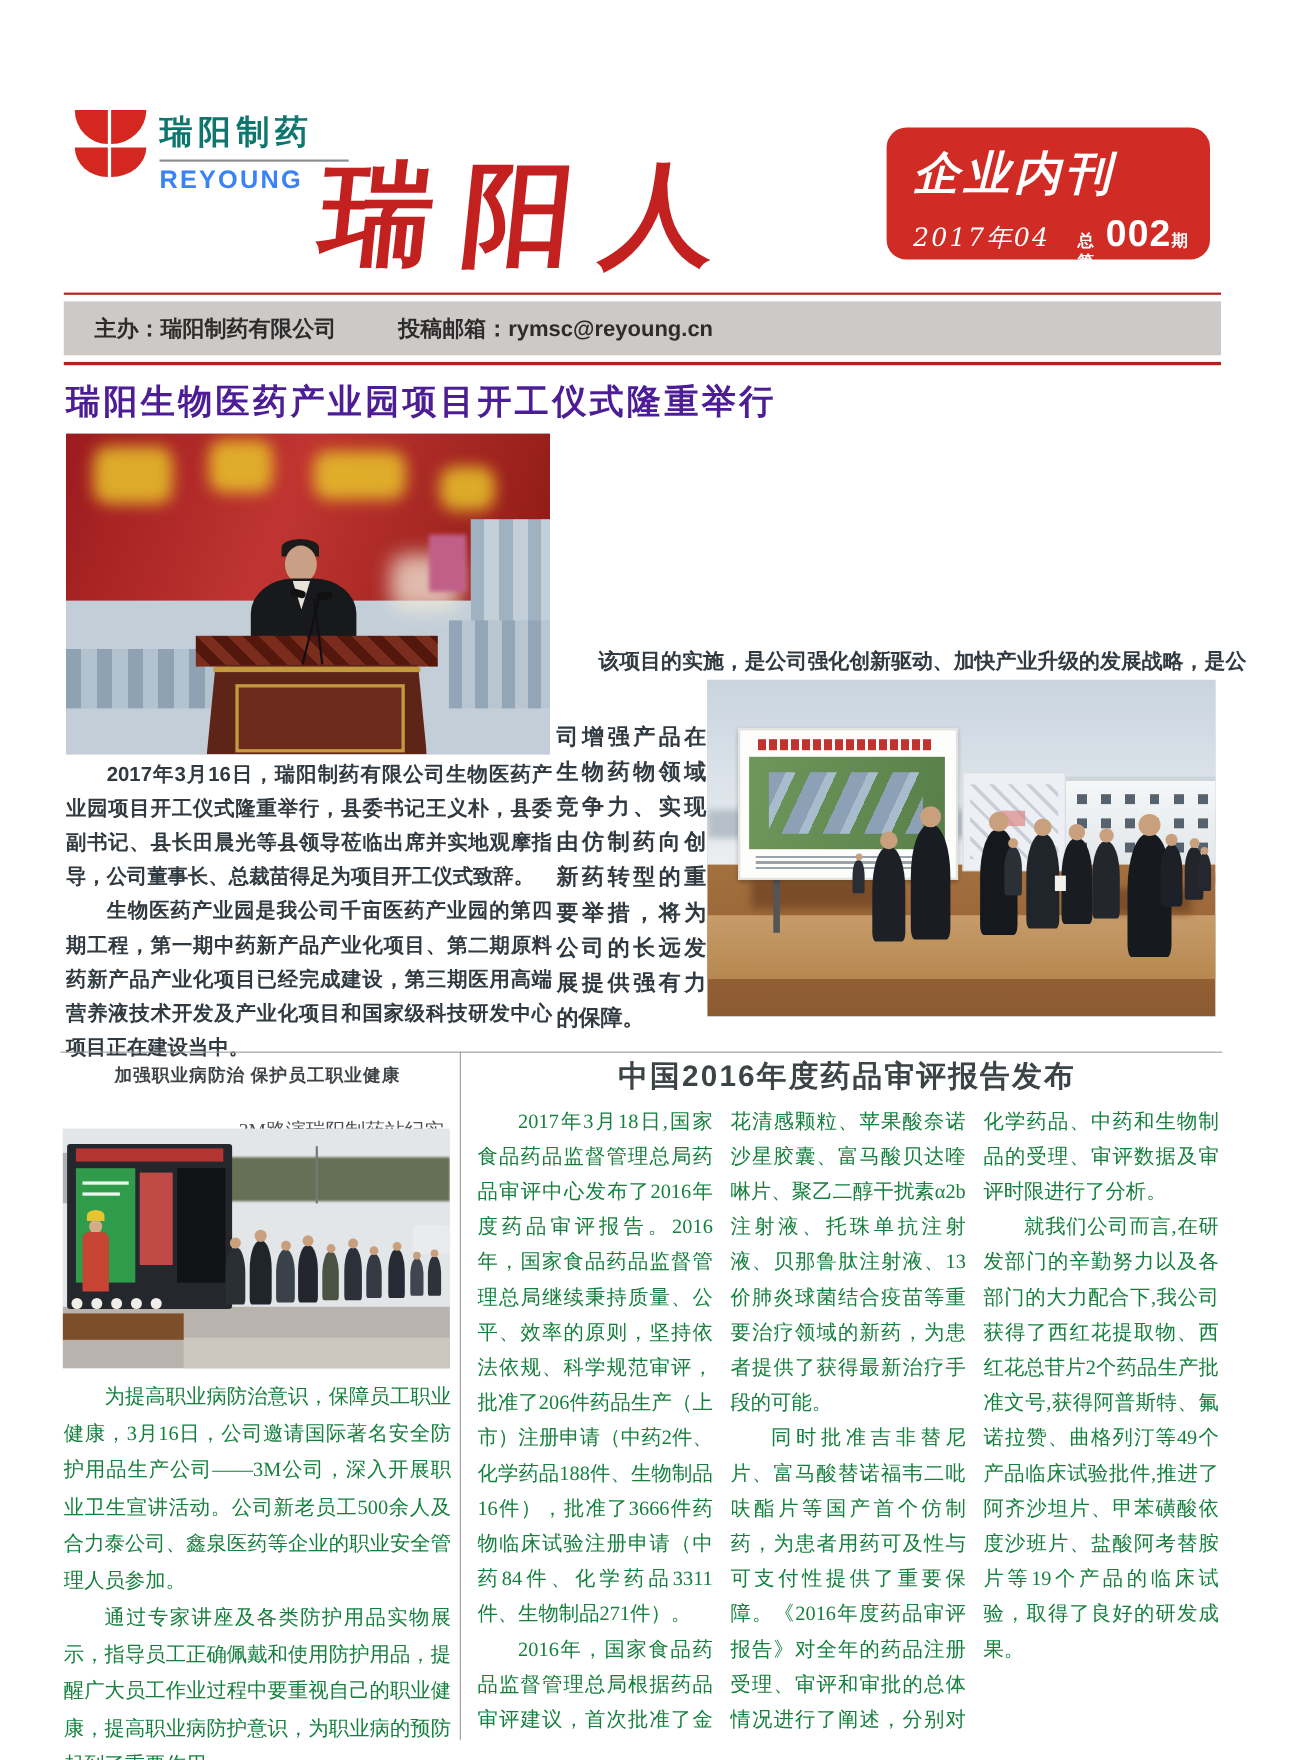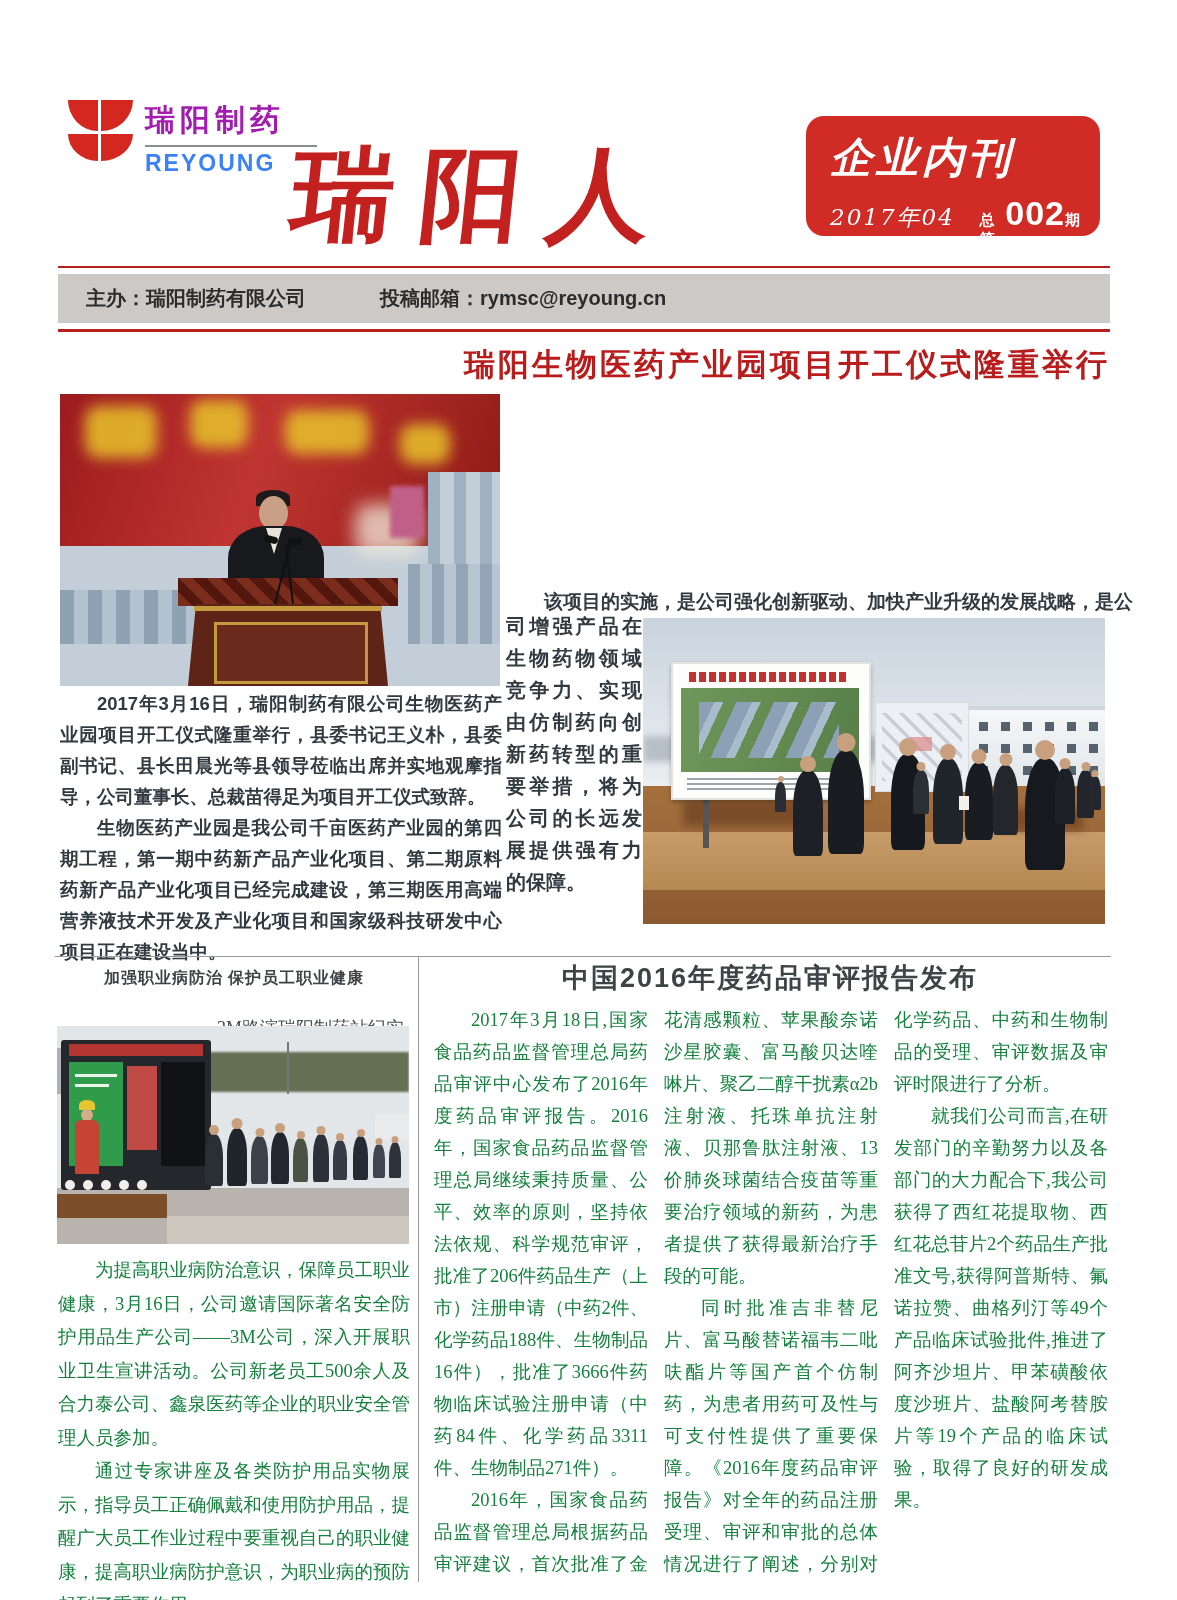--- a/index.html
+++ b/index.html
@@ -4,37 +4,37 @@
 <style>
   html,body{margin:0;padding:0;background:#9a9a9a;}
   #page{position:relative;width:1177px;height:1600px;margin:0 auto;background:#ffffff;
         font-family:"Liberation Sans",sans-serif;overflow:hidden;}
   .ab{position:absolute;}
   
   .logo-mark{display:grid;grid-template-columns:30px 32px;grid-template-rows:31px 27px;gap:3px;}
   .logo-mark div{background:#d3271f;}
   .lm-l{border-bottom-left-radius:100%;}
   .lm-r{border-bottom-right-radius:100%;}
-  .logo-cn{font-size:30px;font-weight:bold;color:#a21caf;letter-spacing:5px;}
+  .logo-cn{font-size:30px;font-weight:bold;color:#0f766e;letter-spacing:5px;}
   .logo-line{width:172px;height:2px;background:#8a8d8f;margin:4px 0 3px 0;}
   .logo-en{font-size:23px;font-weight:bold;color:#3b82f6;letter-spacing:2px;}
   .paper-title{font-family:"DejaVu Serif",serif;font-size:102px;font-weight:bold;color:#c32120;
                letter-spacing:26px;transform:skewX(-6deg);white-space:nowrap;}
   .issue-box{background:#d02b24;border-radius:18px;color:#fff;padding:14px 20px 12px 24px;box-sizing:border-box;}
   .issue-label{font-family:"DejaVu Serif",serif;font-style:italic;font-weight:bold;font-size:42px;letter-spacing:4px;}
   .issue-row{display:flex;align-items:baseline;margin-top:10px;}
   .issue-date{font-family:"DejaVu Serif",serif;font-style:italic;font-size:23px;letter-spacing:2px;}
   .issue-prefix,.issue-suffix{font-size:15px;font-weight:bold;}
   .issue-no{font-size:34px;font-weight:bold;letter-spacing:1px;line-height:1;}
   
   .redline{background:#b5221d;}
-  .info-bar{background:#cdc9c7;display:flex;align-items:center;gap:74px;padding-left:28px;box-sizing:border-box;}
+  .info-bar{background:#cdc9c7;display:flex;align-items:center;gap:56px;padding-left:28px;box-sizing:border-box;}
   .info-bar span{font-size:20px;font-weight:bold;color:#2c2c2c;white-space:nowrap;}
   
-  .headline{font-size:31px;font-weight:bold;color:#b91c1c;text-align:right;letter-spacing:3px;}
+  .headline{font-size:31px;font-weight:bold;color:#4c1d95;text-align:left;letter-spacing:3px;}
   .a1-text{font-size:19px;line-height:32.5px;color:#313a40;font-weight:bold;text-align:justify;}
   .a1-left{font-size:18.5px;line-height:31px;}
   .a1-narrow{font-size:20px;line-height:32px;}
   .indent{text-indent:2em;}
   .photo{overflow:hidden;background:#c3ced8;}
   
   .divline{background:#9b9b9b;}
   .serifbody{font-family:"Liberation Serif","DejaVu Serif",serif;color:#15803d;}
   .a2-title{font-size:16px;font-weight:bold;color:#3f4346;text-align:center;letter-spacing:1px;}
   .a2-sub{font-size:18px;color:#4a4e52;text-align:right;margin-top:18px;}
@@ -109,21 +109,21 @@
     <div class="ab" style="left:128px;top:210px;width:200px;height:82px;background:#5e2418;clip-path:polygon(4% 0,96% 0,100% 100%,0 100%);"></div>
     <div class="ab" style="left:134px;top:212px;width:188px;height:5px;background:#c49a3f;"></div>
     <div class="ab" style="left:154px;top:228px;width:148px;height:56px;border:3px solid #c49a3f;background:#6b2a1c;"></div>
     <div class="ab" style="left:214px;top:148px;width:2px;height:62px;background:#111;transform:rotate(14deg);transform-origin:bottom;"></div>
     <div class="ab" style="left:204px;top:142px;width:14px;height:7px;background:#111;border-radius:4px;transform:rotate(14deg);"></div>
     <div class="ab" style="left:232px;top:150px;width:2px;height:60px;background:#111;transform:rotate(-7deg);transform-origin:bottom;"></div>
     <div class="ab" style="left:228px;top:144px;width:14px;height:7px;background:#111;border-radius:4px;transform:rotate(-7deg);"></div>
   </div>
 
   <div class="ab a1-text indent" style="left:506px;top:586px;width:600px;white-space:nowrap;">该项目的实施，是公司强化创新驱动、加快产业升级的发展战略，是公</div>
-  <div class="ab a1-text a1-narrow" style="left:506px;top:610px;width:136px;">司增强产品在生物药物领域竞争力、实现由仿制药向创新药转型的重要举措，将为公司的长远发展提供强有力的保障。</div>
+  <div class="ab a1-text a1-narrow" style="left:506px;top:654px;width:136px;">司增强产品在生物药物领域竞争力、实现由仿制药向创新药转型的重要举措，将为公司的长远发展提供强有力的保障。</div>
 
   <div class="ab photo" style="left:643px;top:618px;width:462px;height:306px;">
     <div class="ab" style="left:0;top:0;width:462px;height:306px;background:linear-gradient(#c9d4df,#eef1f3 60%);"></div>
     <div class="ab" style="left:0;top:118px;width:462px;height:26px;background:#b6bfc7;filter:blur(3px);"></div>
     <div class="ab" style="left:280px;top:88px;width:182px;height:92px;background:linear-gradient(#f5f7f8,#dde3e6);border-top:4px solid #cfd6da;"></div>
     <div class="ab" style="left:292px;top:104px;width:164px;height:9px;background:repeating-linear-gradient(90deg,#56636e 0 9px,transparent 9px 22px);"></div>
     <div class="ab" style="left:292px;top:126px;width:164px;height:9px;background:repeating-linear-gradient(90deg,#56636e 0 9px,transparent 9px 22px);"></div>
     <div class="ab" style="left:292px;top:148px;width:164px;height:9px;background:repeating-linear-gradient(90deg,#56636e 0 9px,transparent 9px 22px);"></div>
     <div class="ab" style="left:280px;top:176px;width:182px;height:9px;background:#3a66a0;opacity:.7;"></div>
     <div class="ab" style="left:246px;top:160px;width:40px;height:18px;background:#e9edef;"></div>

